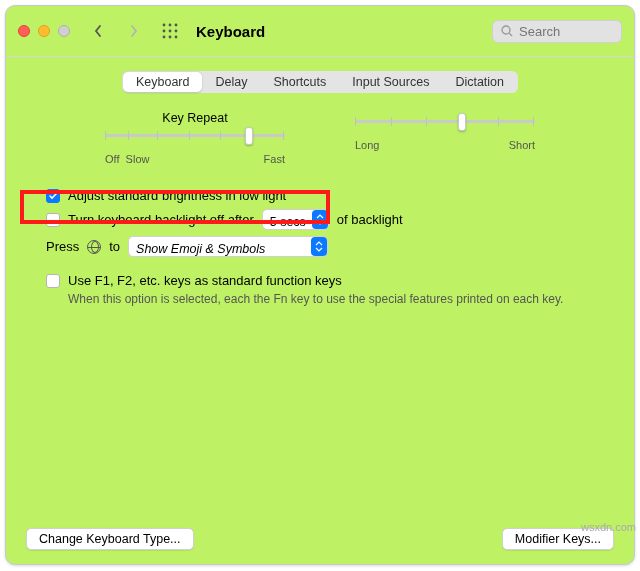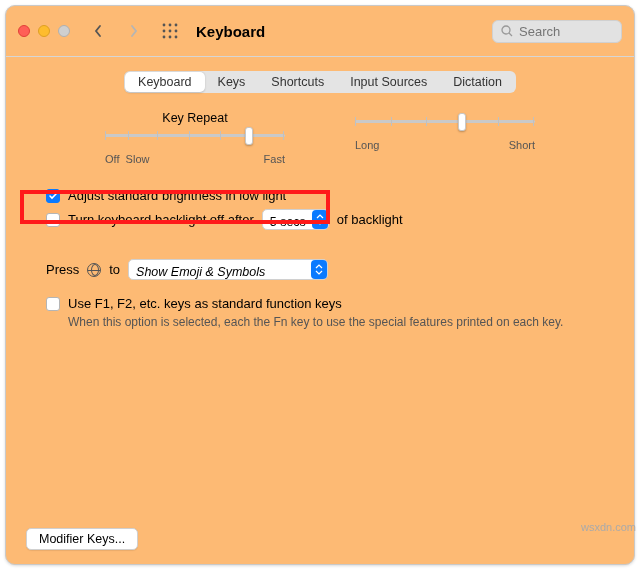--- a/index.html
+++ b/index.html
@@ -1,17 +1,17 @@
 <!DOCTYPE html>
 <html><head>
 <meta charset="utf-8">
 <style>
   * { box-sizing: border-box; margin: 0; padding: 0; }
   body { font-family: -apple-system, "Helvetica Neue", Arial, sans-serif; font-size: 13px; color: #000; background: #fff; width: 640px; }
-  .window { width: 630px; height: 560px; margin: 5px; background: #fdba74; border-radius: 10px; border: 1px solid #c9c9c9; box-shadow: 0 1px 3px rgba(0,0,0,0.15); position: relative; display: flex; flex-direction: column; }
+  .window { width: 630px; height: 560px; margin: 5px; background: #bef264; border-radius: 10px; border: 1px solid #c9c9c9; box-shadow: 0 1px 3px rgba(0,0,0,0.15); position: relative; display: flex; flex-direction: column; }
   .toolbar { height: 50px; display: flex; align-items: center; padding: 0 12px; gap: 8px; }
   .traffic { display: flex; gap: 8px; margin-right: 6px; }
   .traffic .dot { width: 12px; height: 12px; border-radius: 50%; }
   .dot.red { background: #ff5f57; border: 1px solid #e14138; }
   .dot.yellow { background: #febc2e; border: 1px solid #dfa023; }
   .dot.green { background: #cfcfcf; border: 1px solid #b0b0b0; }
   .navbtn { width: 28px; height: 24px; display: flex; align-items: center; justify-content: center; color: #888; border-radius: 4px; }
   .navbtn.active { color: #444; }
   .grid-icon { width: 28px; height: 24px; display: flex; align-items: center; justify-content: center; color: #444; }
   .title { font-weight: 600; font-size: 15px; margin-left: 4px; }
@@ -92,21 +92,21 @@
         </svg>
       <input type="text" placeholder="Search" style="">
     </div>
   </div>
   <div class="divider"></div>
 
   <div class="content">
     <div class="tabs-wrap">
       <div class="tabs">
         <div class="tab selected">Keyboard</div>
-        <div class="tab">Keys</div>
+        <div class="tab">Delay</div>
         <div class="tab">Shortcuts</div>
         <div class="tab">Input Sources</div>
         <div class="tab">Dictation</div>
       </div>
     </div>
 
     <div class="sliders">
       <div class="slider-block">
         <div class="slider-label">Key Repeat</div>
         <div class="slider-track">
@@ -166,21 +166,21 @@
               <path d="M1 4 L4 1 L7 4" stroke="#fff" stroke-width="1.2" fill="none"></path>
             </svg>
           <svg width="8" height="5" viewBox="0 0 8 5">
               <path d="M1 1 L4 4 L7 1" stroke="#fff" stroke-width="1.2" fill="none"></path>
             </svg>
         </div>
       </div>
       <span>of backlight</span>
     </div>
 
-    <div class="opt-row" style="padding-left:20px; margin-top:23px;">
+    <div class="opt-row" style="padding-left:20px; margin-top:0;">
       <span>Press</span>
       <span class="globe"></span>
       <span>to</span>
       <div class="sel" style="width:200px;font-style:italic;">
         <span style="flex:1">Show Emoji &amp; Symbols</span>
         <div class="stepper">
           <svg width="8" height="5" viewBox="0 0 8 5">
               <path d="M1 4 L4 1 L7 4" stroke="#fff" stroke-width="1.2" fill="none"></path>
             </svg>
           <svg width="8" height="5" viewBox="0 0 8 5">
@@ -192,20 +192,21 @@
 
     <div class="opt-row" style="margin-top:10px;">
       <div class="checkbox">
         
       </div>
       <span>Use F1, F2, etc. keys as standard function keys</span>
     </div>
     <div class="help-row">When this option is selected, each the Fn key to use the special features printed on each key.</div>
 
     <div class="bottom-buttons">
+      <div class="btn">Change Keyboard Type...</div>
       <div class="btn">Modifier Keys...</div>
     </div>
   </div>
 </div>
 
 <div class="footer">
   
   
 </div>
 

